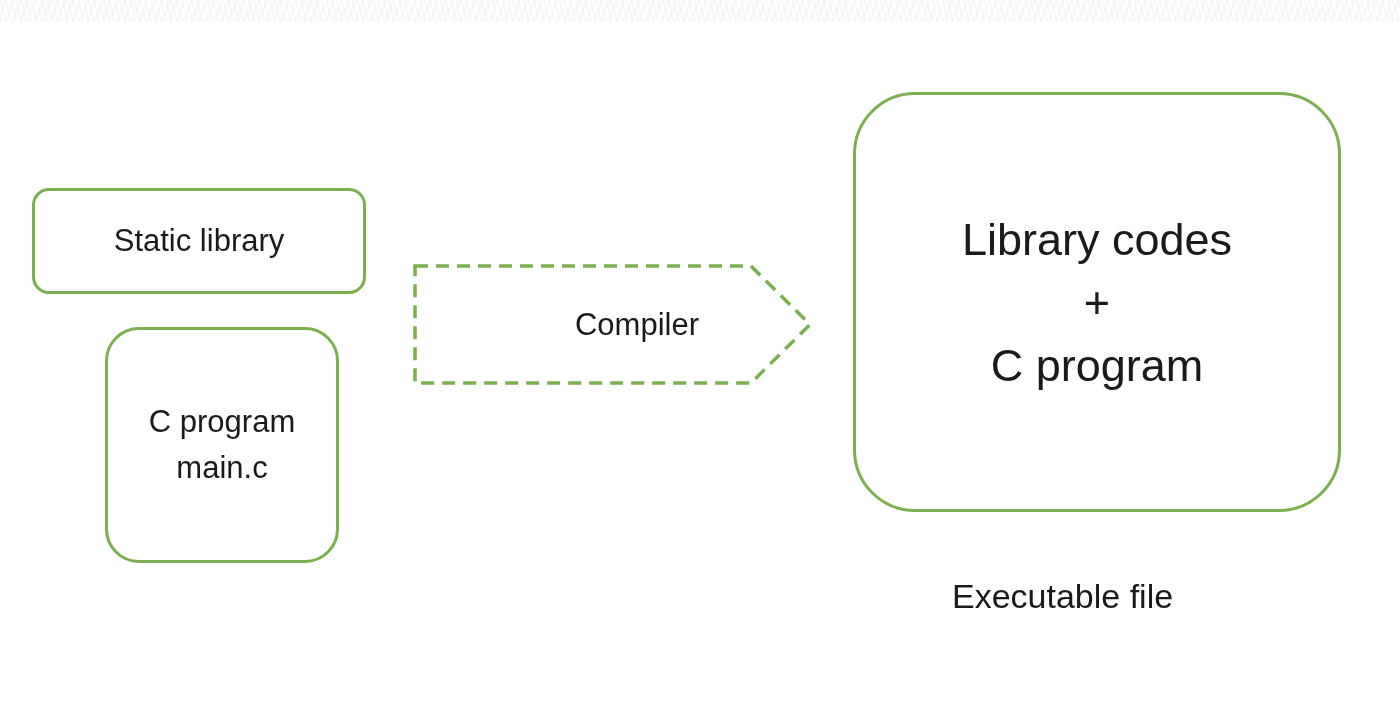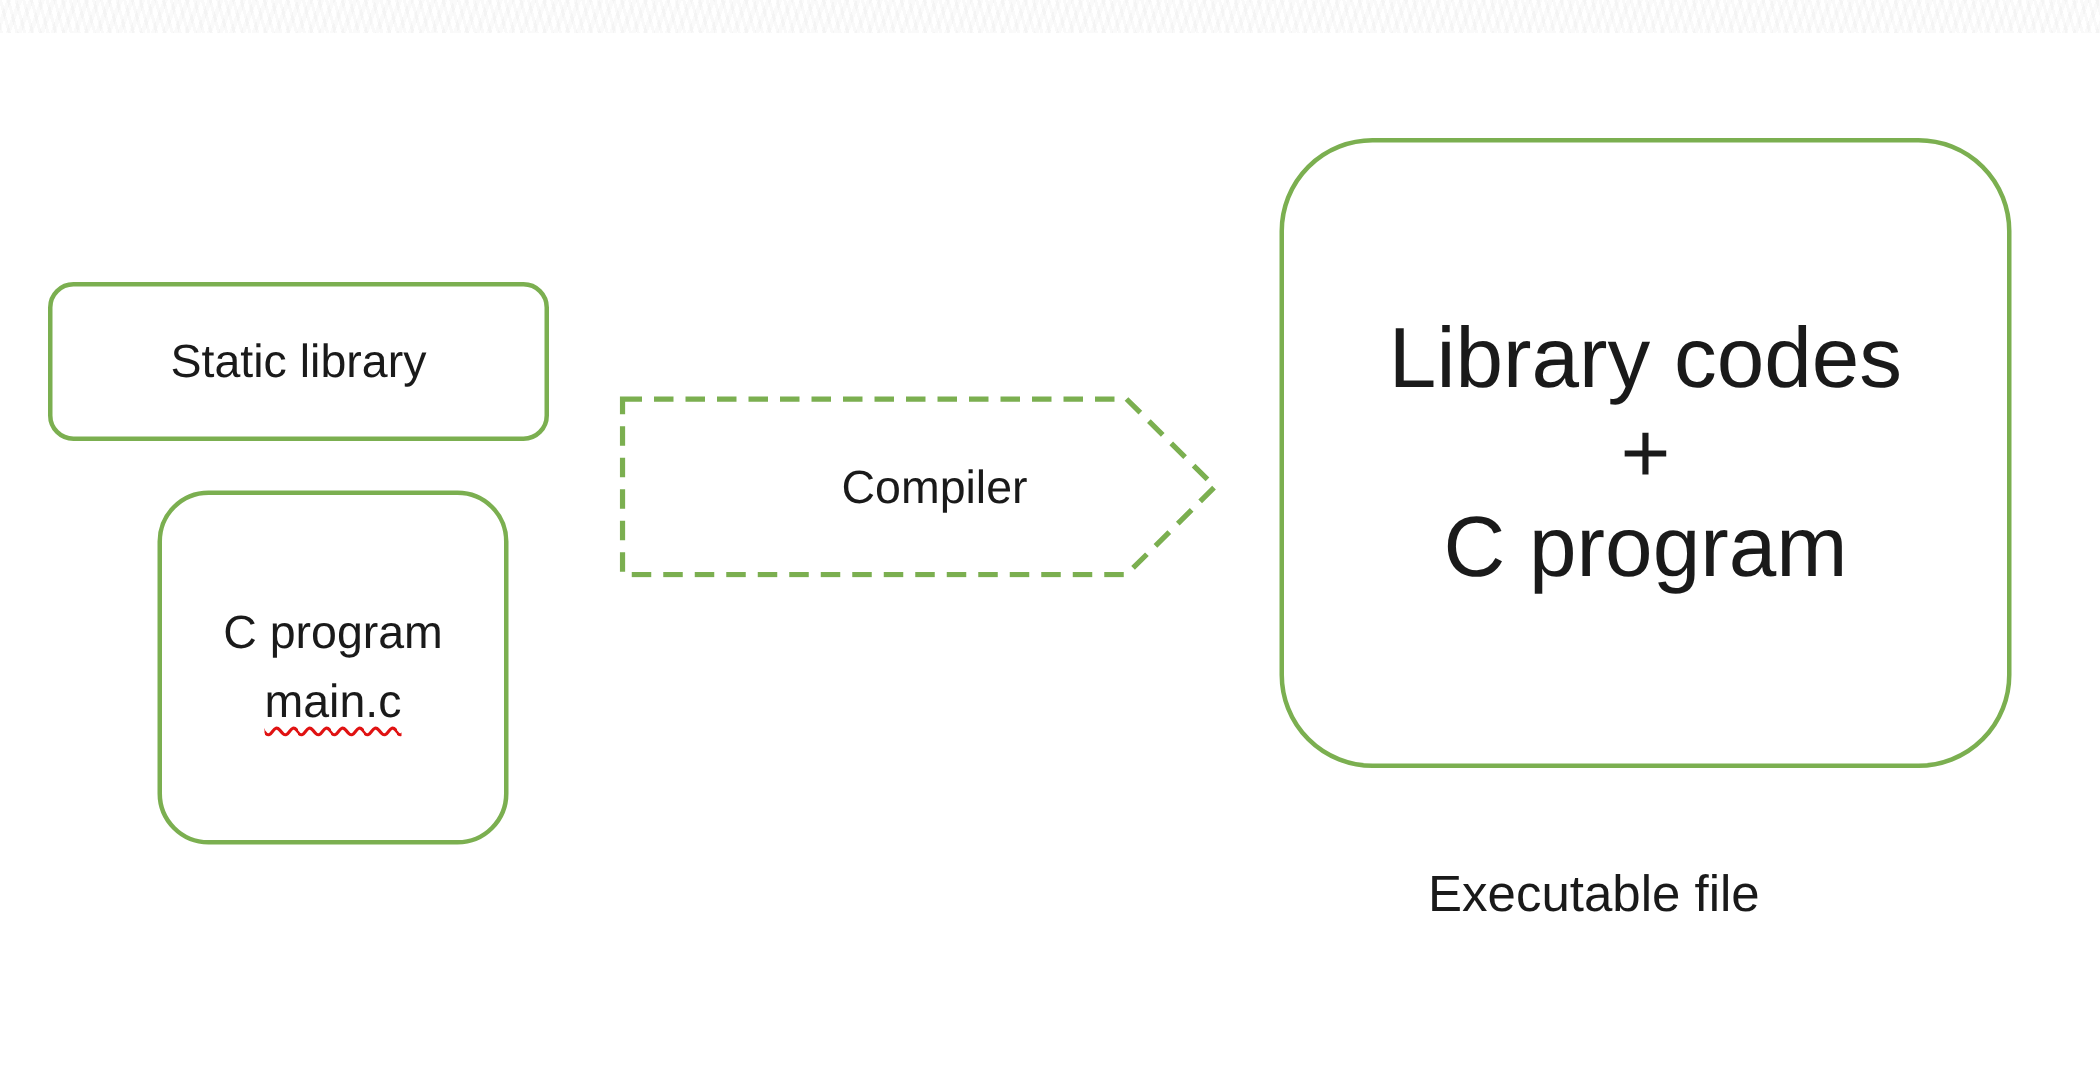--- a/index.html
+++ b/index.html
@@ -46,50 +46,49 @@
     left: 105px; top: 327px;
     width: 234px; height: 236px;
     border-radius: 34px;
     font-size: 31px;
     line-height: 46px;
   }
   .output-box {
     left: 853px; top: 92px;
     width: 488px; height: 420px;
     border-radius: 62px;
-    font-size: 57px;
+    font-size: 45px;
     line-height: 63px;
   }
 
   .chevron-wrap {
     position: absolute;
     left: 413px; top: 264px;
     width: 400px; height: 121px;
   }
   .chevron-wrap svg { display: block; }
   .chevron-label {
     position: absolute;
-    left: 423px; top: 264px;
+    left: 437px; top: 264px;
     width: 400px; height: 121px;
     display: flex;
     align-items: center;
     justify-content: center;
     font-size: 31px;
   }
 
   .exec-label {
     position: absolute;
     left: 952px; top: 570px;
     font-size: 34px;
     line-height: 52px;
     text-align: right;
   }
 
   .wavy {
-    text-decoration: underline;
     text-decoration-style: wavy;
     text-decoration-color: var(--squiggle-red, #e01212);
     text-decoration-thickness: 2px;
     text-underline-offset: 6px;
   }
 </style>
 </head>
 <body>
 
 <div class="canvas">

